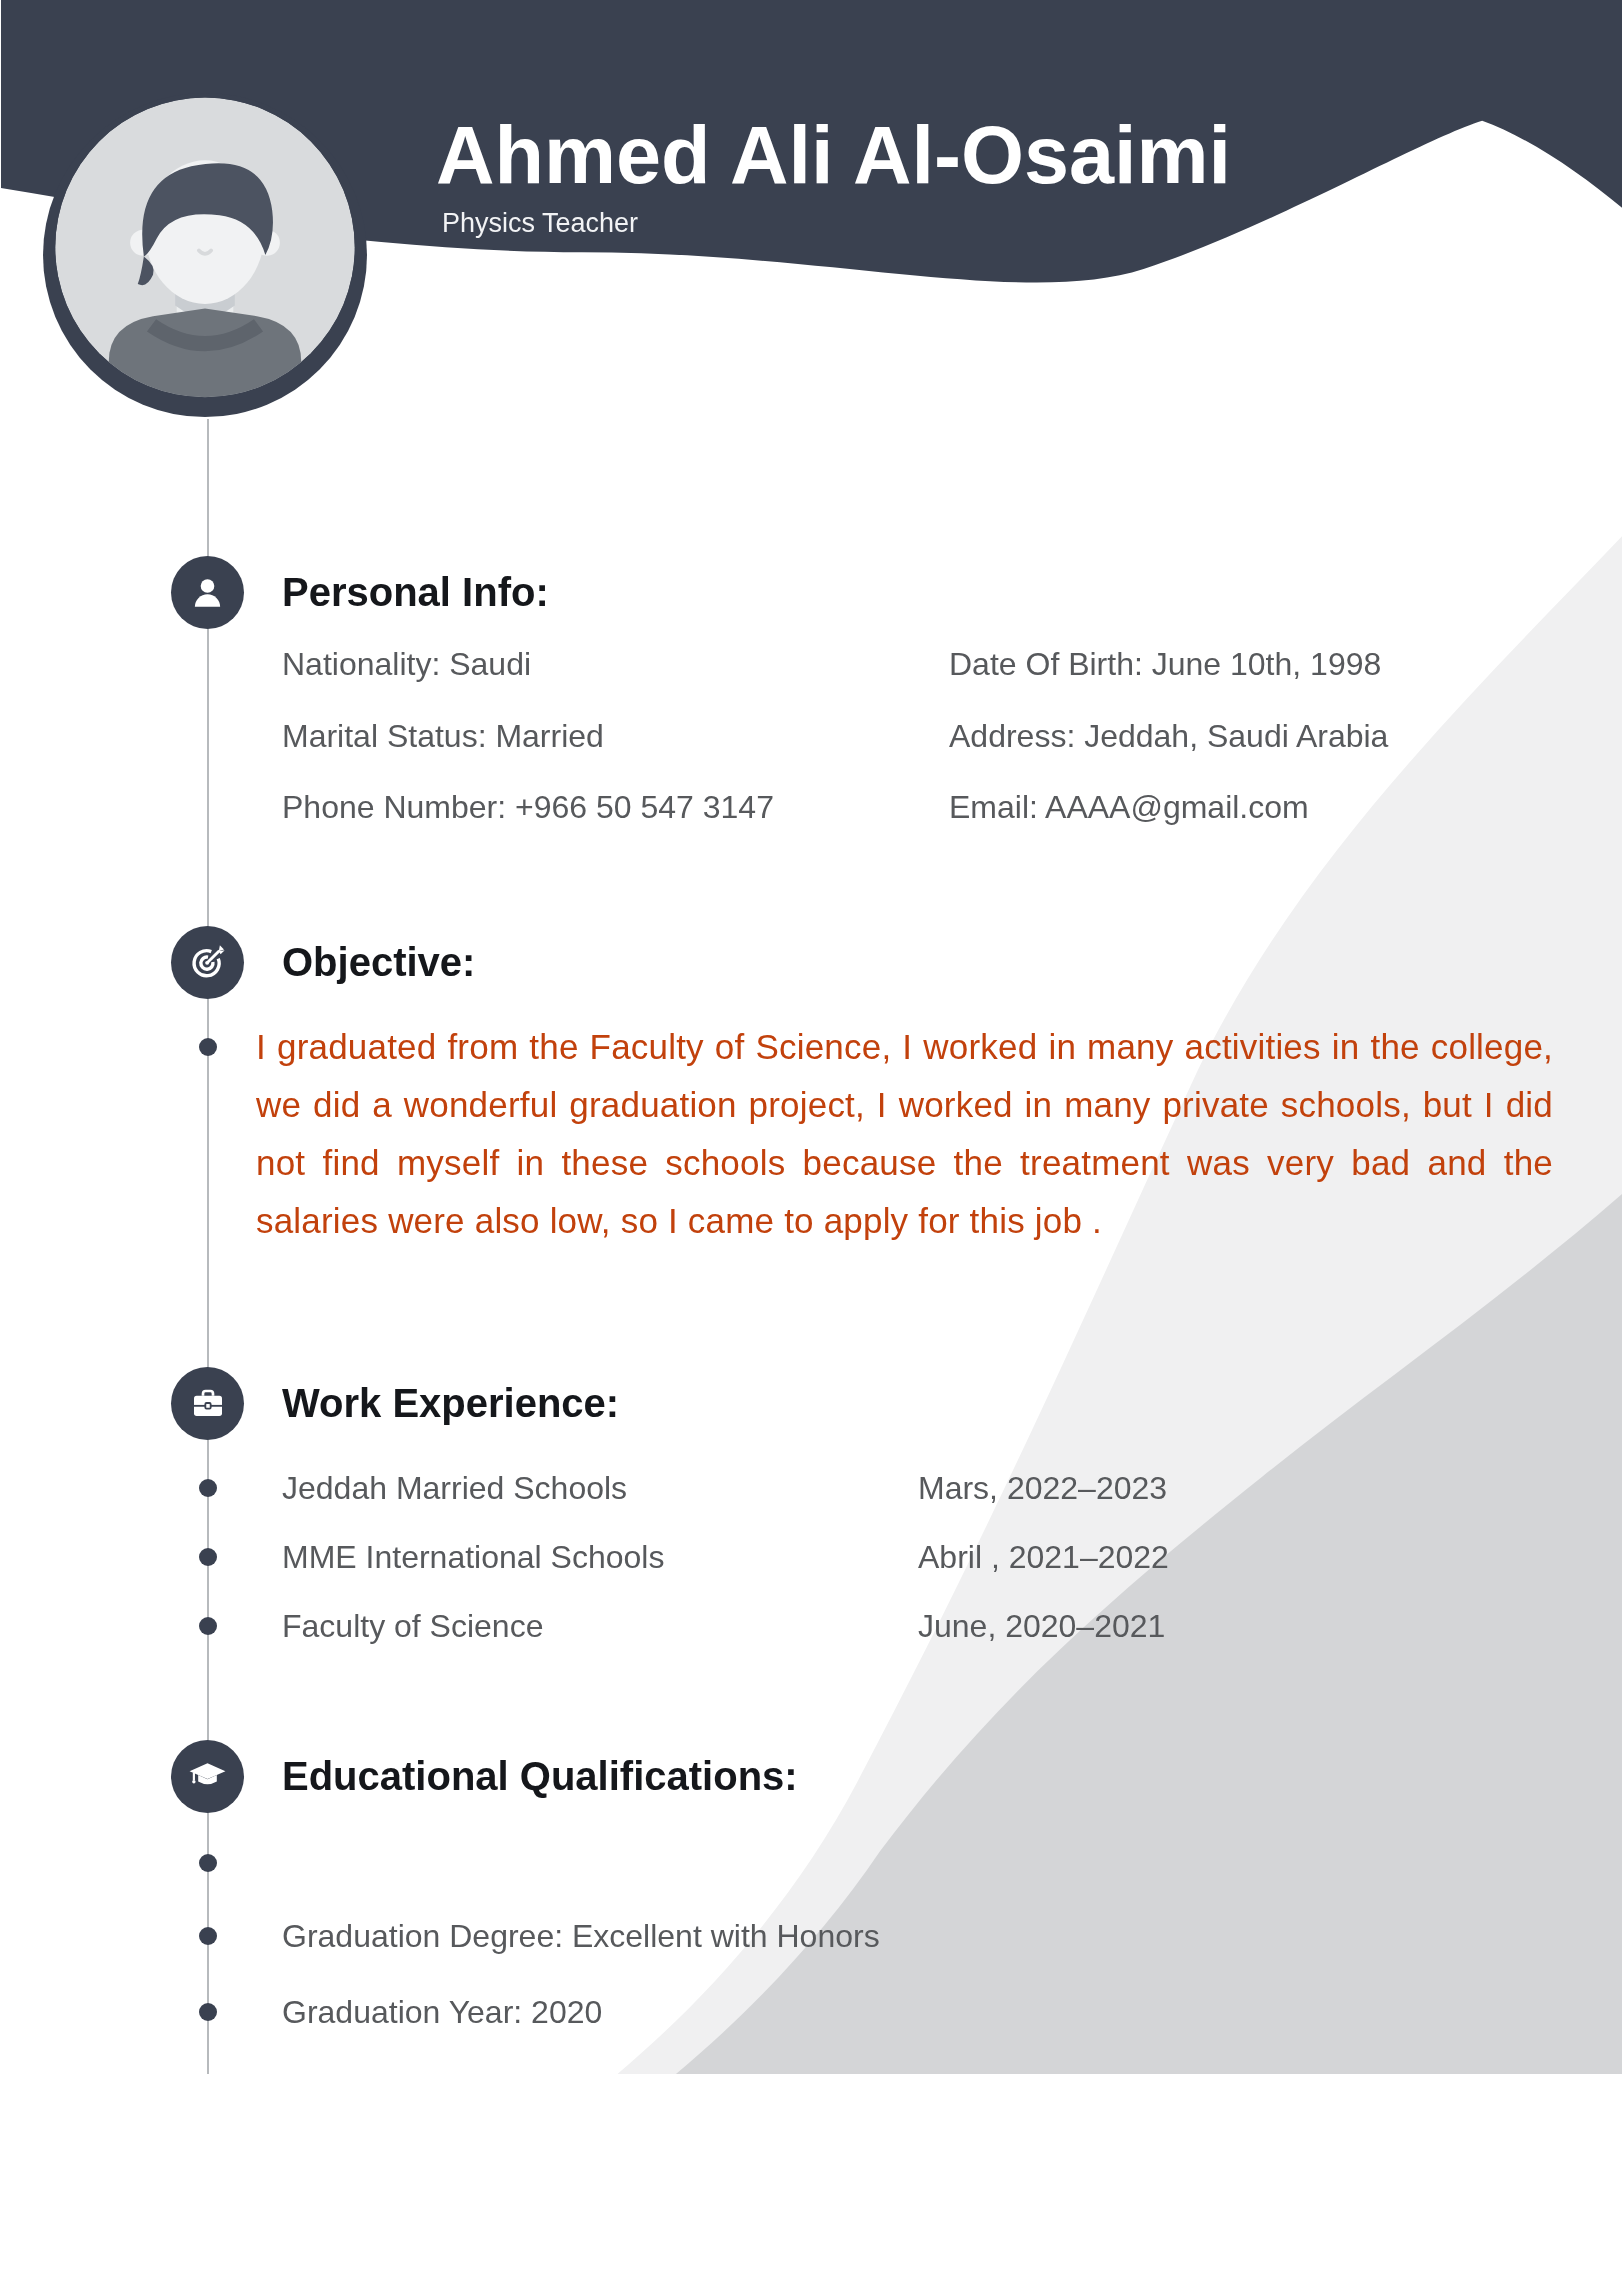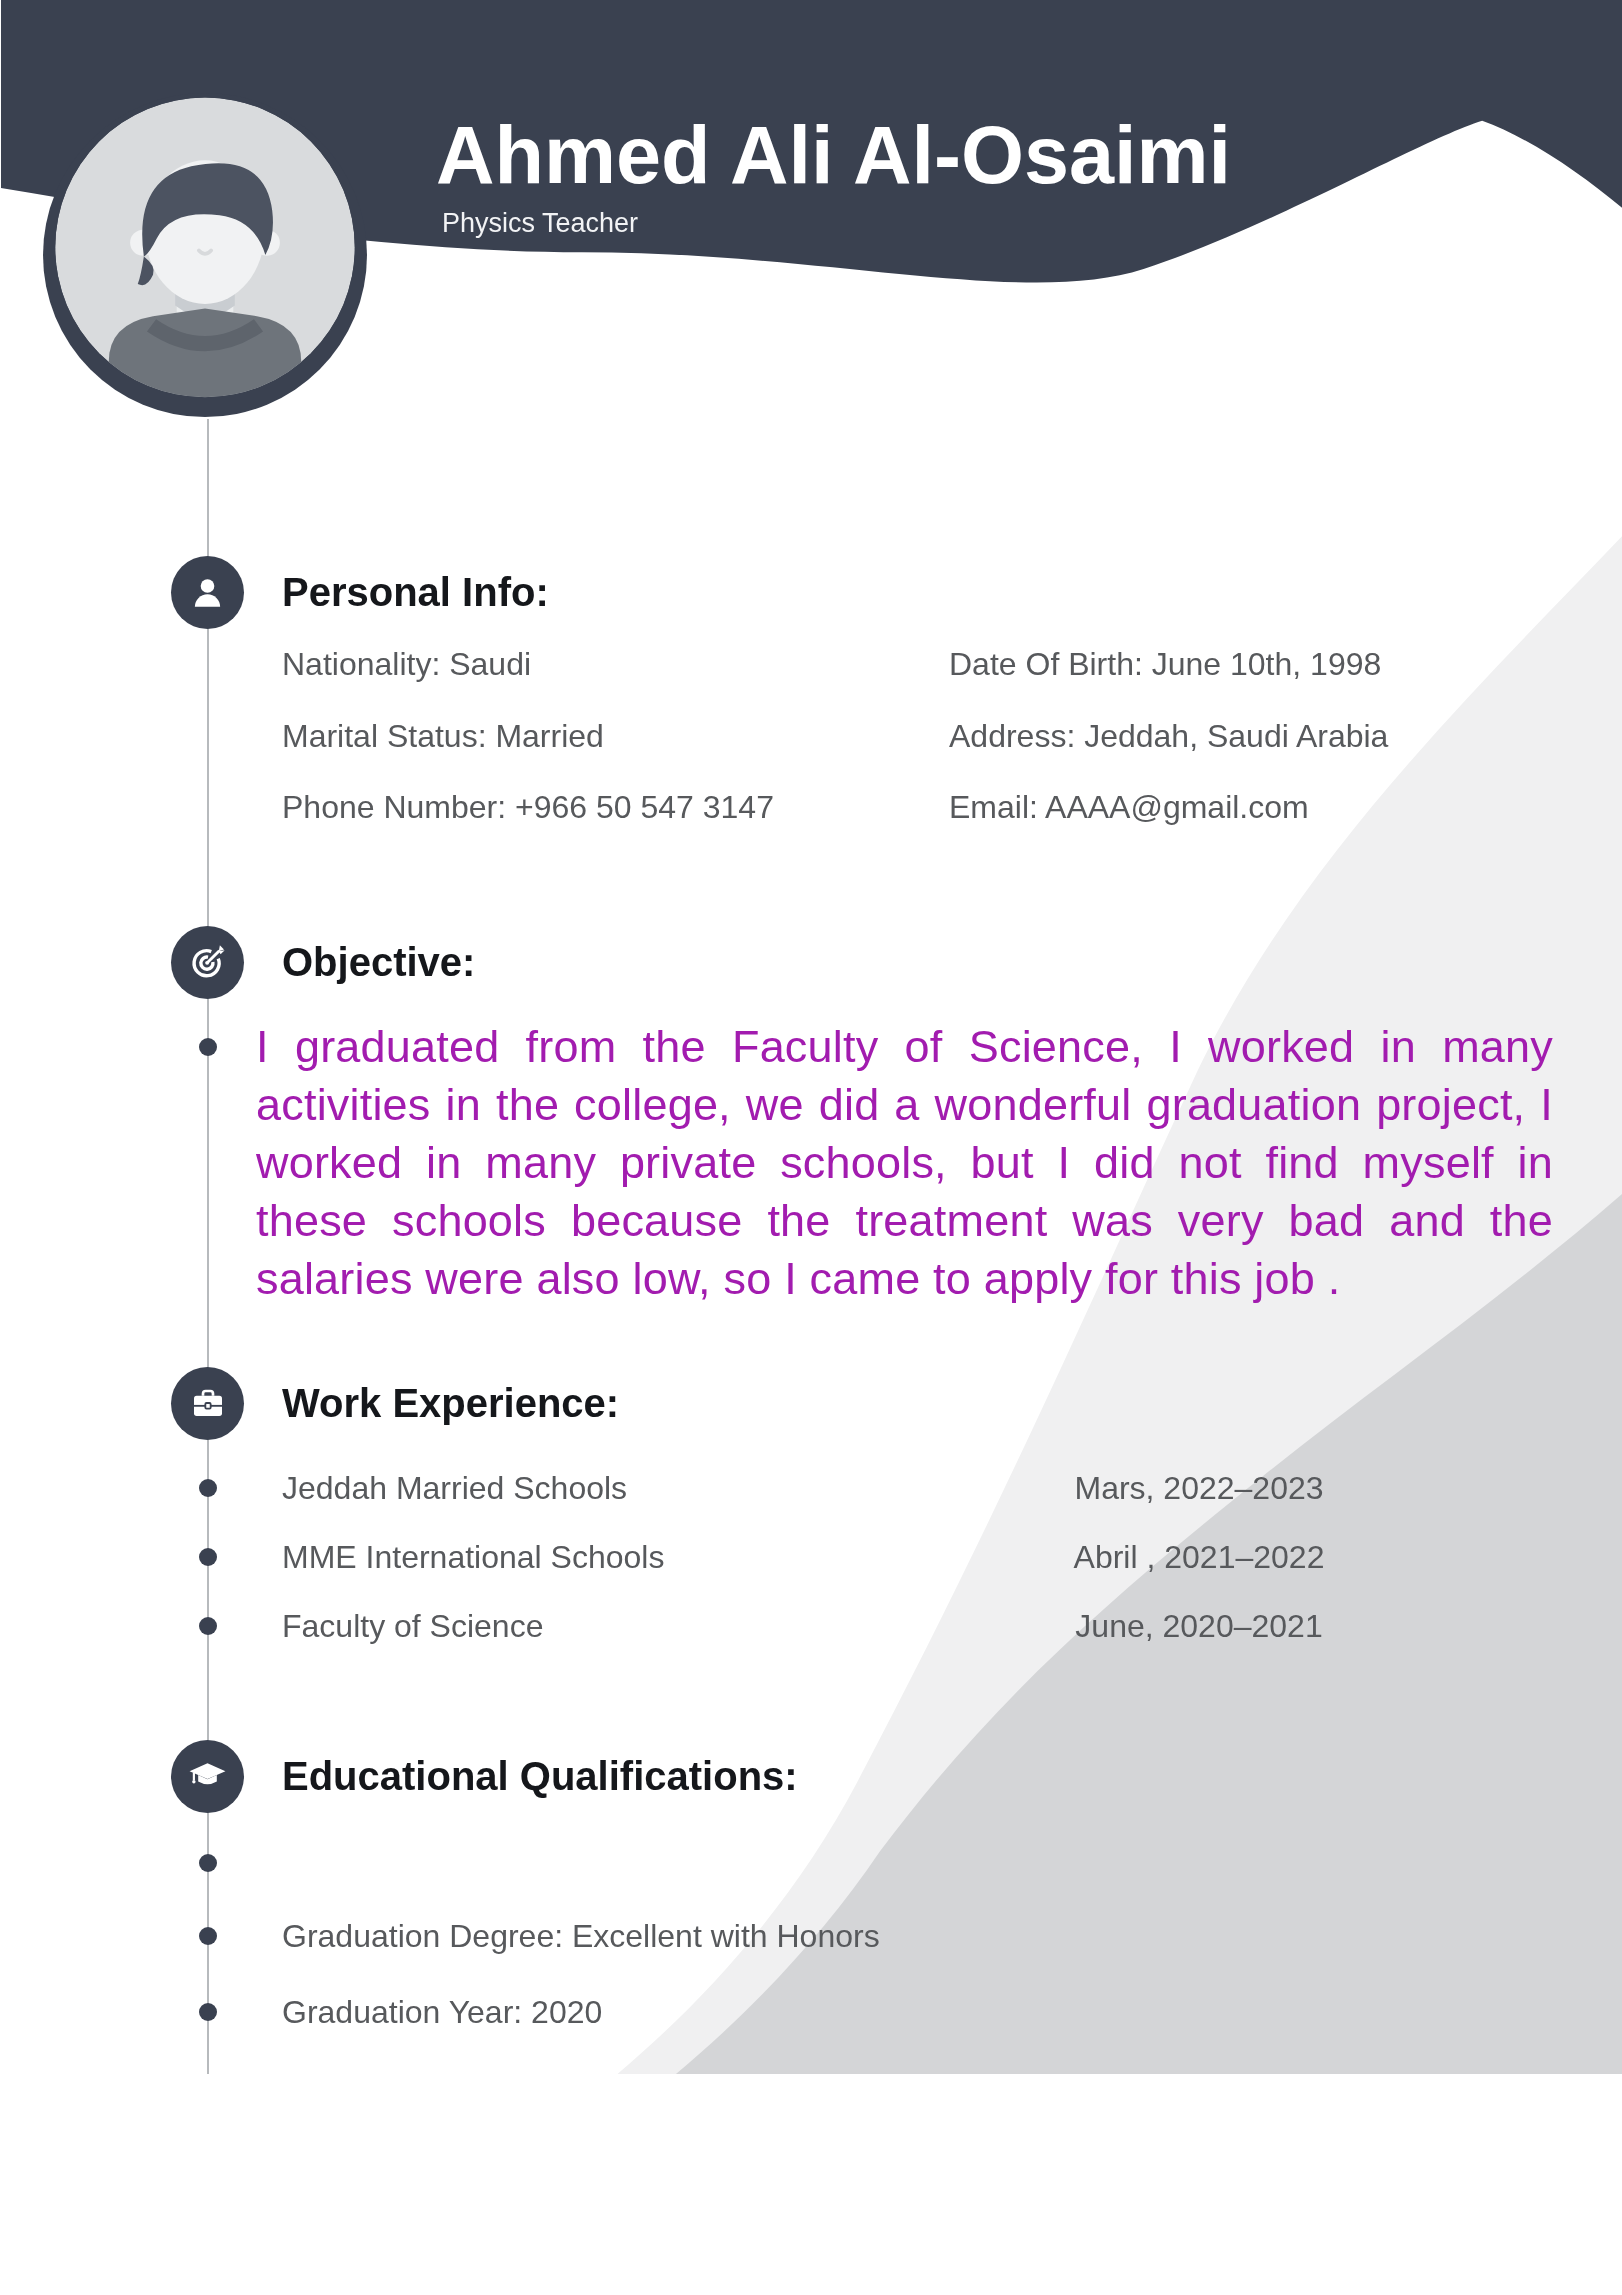--- a/index.html
+++ b/index.html
@@ -27,24 +27,24 @@
     position:absolute;left:282px;font-size:40px;font-weight:700;color:#15171b;line-height:47px;white-space:nowrap;
   }
   .row{
     position:absolute;font-size:32px;color:#57595c;line-height:40px;white-space:nowrap;
   }
   .dot{
     position:absolute;left:199px;width:18.4px;height:18.4px;border-radius:50%;background:#3a4150;
   }
   .objective-text{
     position:absolute;left:256px;top:1018px;width:1297px;
-    font-size:45px;line-height:58px;color:#a21caf;text-align:justify;letter-spacing:0.2px;
+    font-size:35px;line-height:58px;color:#c2410c;text-align:justify;letter-spacing:0.2px;
   }
   .date-col{
-    position:absolute;left:918px;width:562px;text-align:center;
+    position:absolute;left:918px;width:562px;text-align:left;
   }
   .wm-ar{
     position:absolute;left:0;top:2172px;width:1623px;text-align:center;
     font-size:58px;font-weight:700;color:#bdbec1;opacity:0.55;
   }
   .wm-en{
     position:absolute;left:0;top:2228px;width:1623px;text-align:center;
     font-size:35px;font-weight:400;color:#bdbec1;opacity:0.55;
   }
   .endmark{position:absolute;left:181px;top:2162px;}

